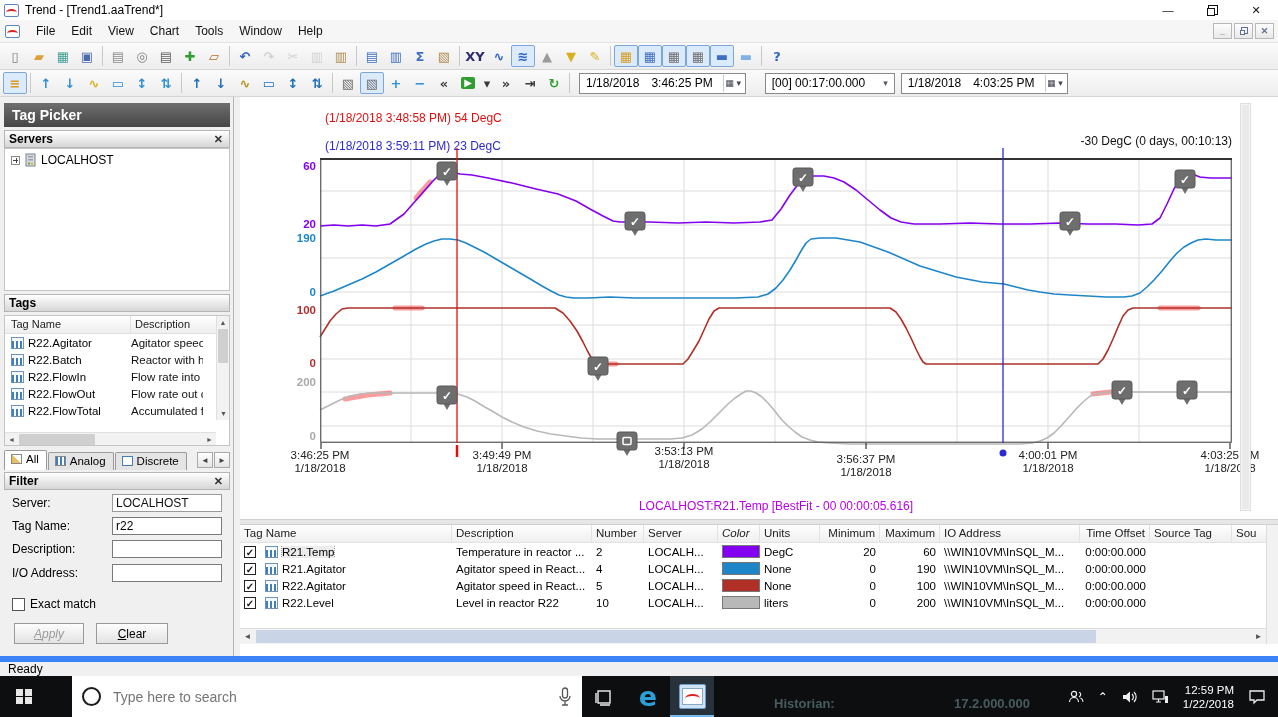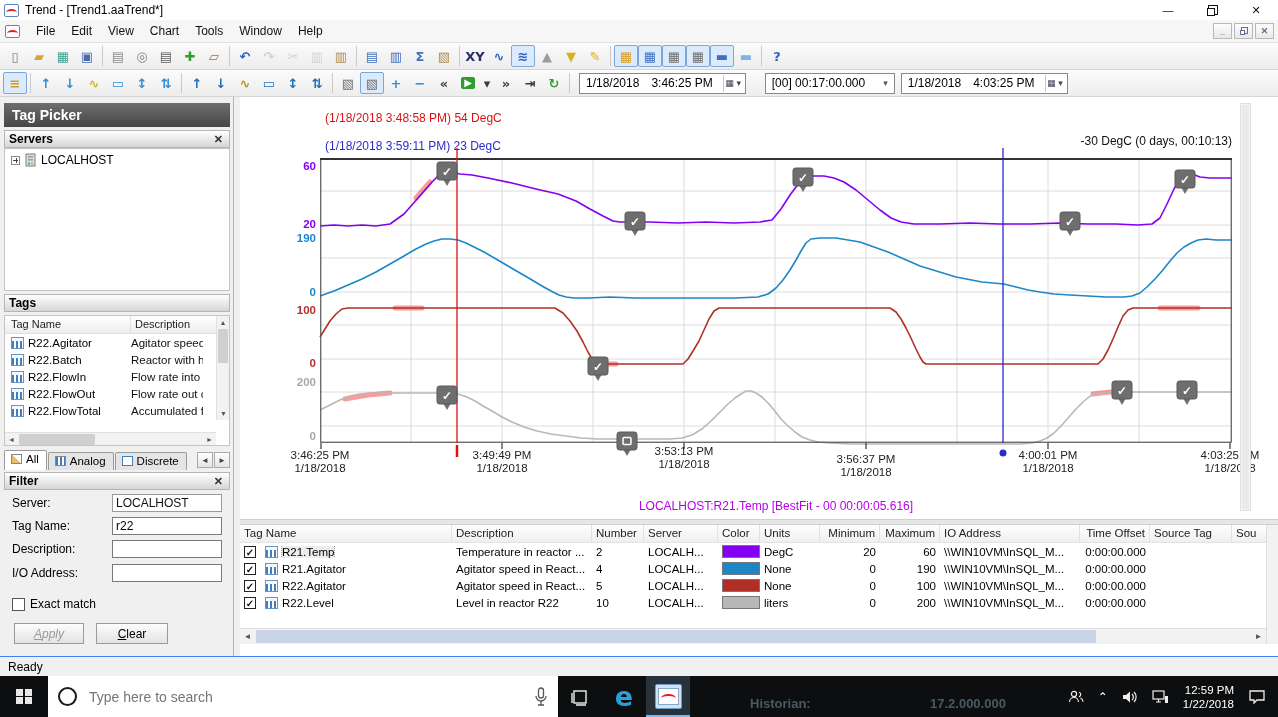--- a/index.html
+++ b/index.html
@@ -106,26 +106,26 @@
   .r{text-align:right;}
   .cb{width:12px;height:12px;border:1px solid #222;background:#fff;font-size:10px;line-height:11px;text-align:center;font-weight:bold;color:#111;flex:none;margin-right:3px;}
   .swatch{width:38px;height:13px;border:1px solid #777;}
   .selname{background:#ececec;outline:1px dotted #999;}
   #tbl-hscroll{position:absolute;left:0;top:103px;width:1026px;height:16px;background:#f2f2f2;border-top:1px solid #ddd;display:flex;align-items:center;}
   #tbl-hscroll .sarrow{width:15px;height:15px;font-size:8px;}
   #tbl-hscroll .sthumb{height:13px;}
   #tbl-vscroll{position:absolute;right:0;top:0;width:12px;height:119px;background:#f2f2f2;border-left:1px solid #ddd;}
 
   
-  #statusbar{position:absolute;left:0;top:656px;width:1278px;height:20px;background:#f0f0f0;border-top:1px solid #3b82f6;font-size:12px;display:flex;align-items:center;padding-left:8px;}
+  #statusbar{position:absolute;left:0;top:656px;width:1278px;height:20px;background:#f0f0f0;border-top:6px solid #3b82f6;font-size:12px;display:flex;align-items:center;padding-left:8px;}
   #taskbar{position:absolute;left:0;top:676px;width:1278px;height:41px;background:#0d0e10;display:flex;align-items:center;color:#fff;}
   #start-btn{width:48px;height:41px;display:flex;align-items:center;justify-content:center;}
   .winlogo{display:grid;grid-template-columns:7px 7px;grid-template-rows:7px 7px;gap:1.5px;}
   .winlogo span{background:#e8e8e8;}
-  #search-box{width:510px;height:41px;background:#fff;display:flex;align-items:center;color:#5f5f5f;font-size:14px;gap:10px;padding:0 10px;}
+  #search-box{width:510px;height:41px;background:#fff;display:flex;align-items:center;color:#5f5f5f;font-size:14px;gap:10px;padding:0 10px;margin-left:24px;}
   .cortana-ring{width:19px;height:19px;border:2.5px solid #1a1a1a;border-radius:50%;flex:none;}
   #search-box input{border:none;outline:none;flex:1;font-size:14px;color:#5f5f5f;background:transparent;}
   .taskbtn{width:44px;height:41px;display:flex;align-items:center;justify-content:center;}
   .taskbtn.active{background:#28323a;box-shadow:inset 0 -2px 0 #76b9ed;}
   #edge-e{font-size:27px;font-weight:bold;color:#2a9fd8;font-family:"DejaVu Sans",sans-serif;}
   .trendtile{width:27px;height:25px;background:#cfe3f5;border:1px solid #6f9fc8;border-radius:2px;display:flex;align-items:center;justify-content:center;}
   .trendtile .inner{width:21px;height:17px;background:#fff;border:1px solid #88a8c8;position:relative;}
   .trendtile .inner::after{content:"";position:absolute;left:2px;top:5px;width:15px;height:7px;border-top:2.5px solid #e02020;border-radius:60% 60% 0 0;}
   #ghosts{position:relative;flex:1;height:26px;}
   .ghost{position:absolute;color:rgba(130,165,175,.5);font-size:13px;font-weight:bold;top:12px;white-space:nowrap;}
@@ -625,21 +625,21 @@
   </div>
 
   <div id="splitter"></div>
 
   <div id="table-panel">
     <div id="tbl-head">
         <div class="hc" style="width: 212px;">Tag Name</div>
         <div class="hc" style="width: 140px;">Description</div>
         <div class="hc" style="width: 52px;">Number</div>
         <div class="hc" style="width: 74px;">Server</div>
-        <div class="hc" style="width: 42px;">Color</div>
+        <div class="hc" style="width: 42px; font-style: italic;">Color</div>
         <div class="hc" style="width: 60px;">Units</div>
         <div class="hc r" style="width: 60px;">Minimum</div>
         <div class="hc r" style="width: 60px;">Maximum</div>
         <div class="hc" style="width: 140px;">IO Address</div>
         <div class="hc r" style="width: 70px;">Time Offset</div>
         <div class="hc" style="width: 82px;">Source Tag</div>
         <div class="hc" style="width: 46px;">Sou</div>
       </div>
     <div id="tbl-rows">
         <div class="tblrow">

